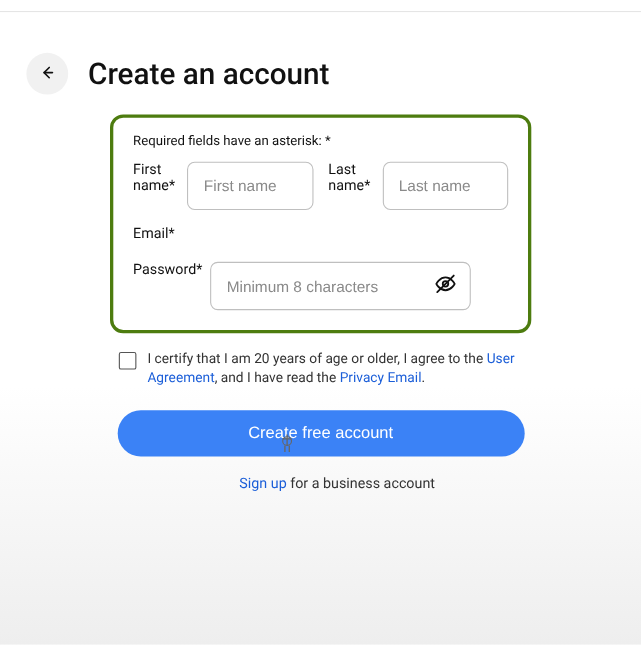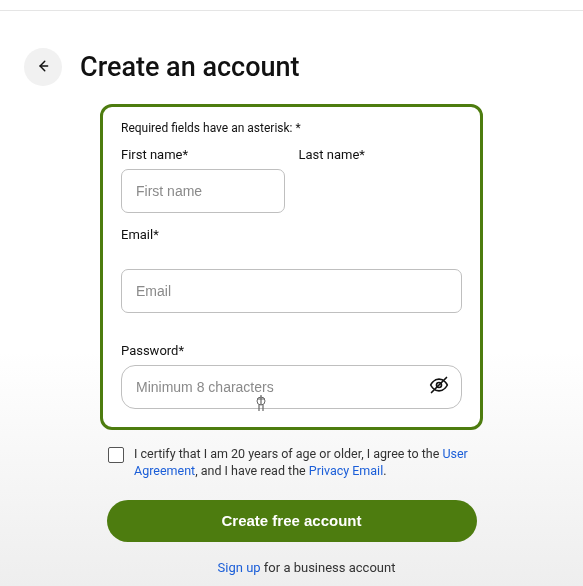--- a/index.html
+++ b/index.html
@@ -54,21 +54,21 @@
       margin-bottom: 12px;
     }
     .row {
       display: flex;
       gap: 14px;
       margin-bottom: 14px;
     }
     .field {
       flex: 1;
       display: flex;
-      flex-direction: column;
+      flex-direction: row;
       gap: 7px;
     }
     .field-label {
       font-size: 13px;
       color: #111;
     }
     .text-input {
       width: 100%;
       height: 44px;
       border: 1px solid #bfbfbf;
@@ -122,26 +122,26 @@
     }
     .consent-text .link {
       color: #1b5ed8;
       cursor: pointer;
     }
     .submit-button {
       display: block;
       margin: 20px auto 0 auto;
       width: 370px;
       height: 42px;
-      background: #4d7c0f;
+      background: #3b82f6;
       color: #fff;
       border: none;
       border-radius: 22px;
       font-size: 15px;
-      font-weight: 700;
+      font-weight: 400;
       cursor: pointer;
     }
     .biz-row {
       margin-top: 18px;
       text-align: center;
       font-size: 13px;
       color: #333;
       margin-left: 30px;
     }
     .biz-row .link {
@@ -175,32 +175,32 @@
 <div class="form-card">
   <div class="required-note">Required fields have an asterisk: *</div>
 
   <div class="row">
     <div class="field">
       <label class="field-label">First name*</label>
       <input class="text-input" type="text" placeholder="First name" style="">
     </div>
     <div class="field">
       <label class="field-label">Last name*</label>
+      <input class="text-input" type="text" placeholder="Last name" style="">
     </div>
   </div>
 
-  <div class="field" style="margin-bottom:30px;gap:27px;">
+  <div class="field" style="margin-bottom:18px;gap:27px;">
     <label class="field-label">Email*</label>
-    <input class="text-input" type="email" placeholder="Email" style="">
   </div>
 
   <div class="field">
     <label class="field-label">Password*</label>
     <div class="password-wrap">
-      <input class="text-input" type="password" style="padding-right: 40px; border-radius: 14px;" placeholder="Minimum 8 characters">
+      <input class="text-input" type="password" style="padding-right: 40px;" placeholder="Minimum 8 characters">
       <div class="toggle-visibility">
         <span>
           <svg viewBox="0 0 24 24" fill="none" stroke="#111" stroke-width="2" stroke-linecap="round" stroke-linejoin="round">
             <path d="M2 12s3.5-7 10-7 10 7 10 7-3.5 7-10 7S2 12 2 12z"></path>
             <circle cx="12" cy="12" r="3"></circle>
             <line x1="3" y1="21" x2="21" y2="3"></line>
           </svg>
         </span>
       </div>
     </div>

